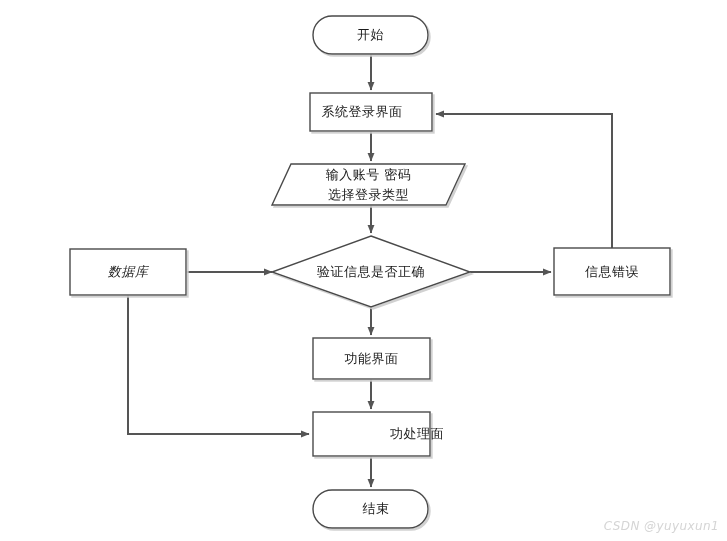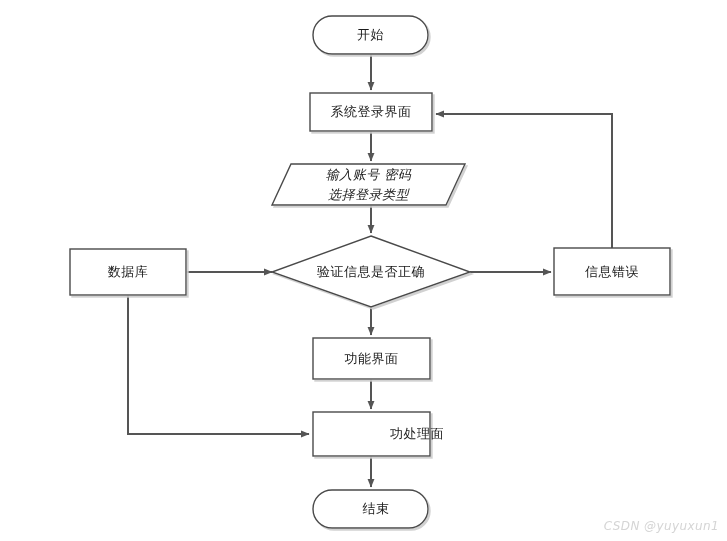--- a/index.html
+++ b/index.html
@@ -102,28 +102,28 @@
       <rect x="313" y="338" width="117" height="41"></rect>
 
       <rect x="313" y="412" width="117" height="44"></rect>
 
       <rect x="313" y="490" width="115" height="38" rx="19" ry="19"></rect>
     </g>
   </svg>
 
   <div class="node-label" style="left:313px; top:16px; width:115px; height:38px;">开始</div>
 
-  <div class="node-label" style="left:310px; top:93px; width:122px; height:38px;">系统登录界面</div>
+  <div class="node-label" style="left:301px; top:93px; width:122px; height:38px;">系统登录界面</div>
 
-  <div class="node-label" style="left:272px; top:164px; width:193px; height:41px;font-style:italic;">输入账号 密码
+  <div class="node-label" style="left:272px; top:164px; width:193px; height:41px;">输入账号 密码
 选择登录类型</div>
 
   <div class="node-label" style="left:272px; top:236px; width:198px; height:71px;">验证信息是否正确</div>
 
-  <div class="node-label" style="left:70px; top:249px; width:116px; height:46px;">数据库</div>
+  <div class="node-label" style="left:70px; top:249px; width:116px; height:46px;font-style:italic;">数据库</div>
 
   <div class="node-label" style="left:554px; top:248px; width:116px; height:47px;">信息错误</div>
 
   <div class="node-label" style="left:313px; top:338px; width:117px; height:41px;">功能界面</div>
 
   <div class="node-label" style="left:313px; top:412px; width:128px; height:44px;padding-left:40px;">功处理面</div>
 
   <div class="node-label" style="left:313px; top:490px; width:126px; height:38px;">结束</div>
 
   <div class="watermark">CSDN @yuyuxun1</div>

